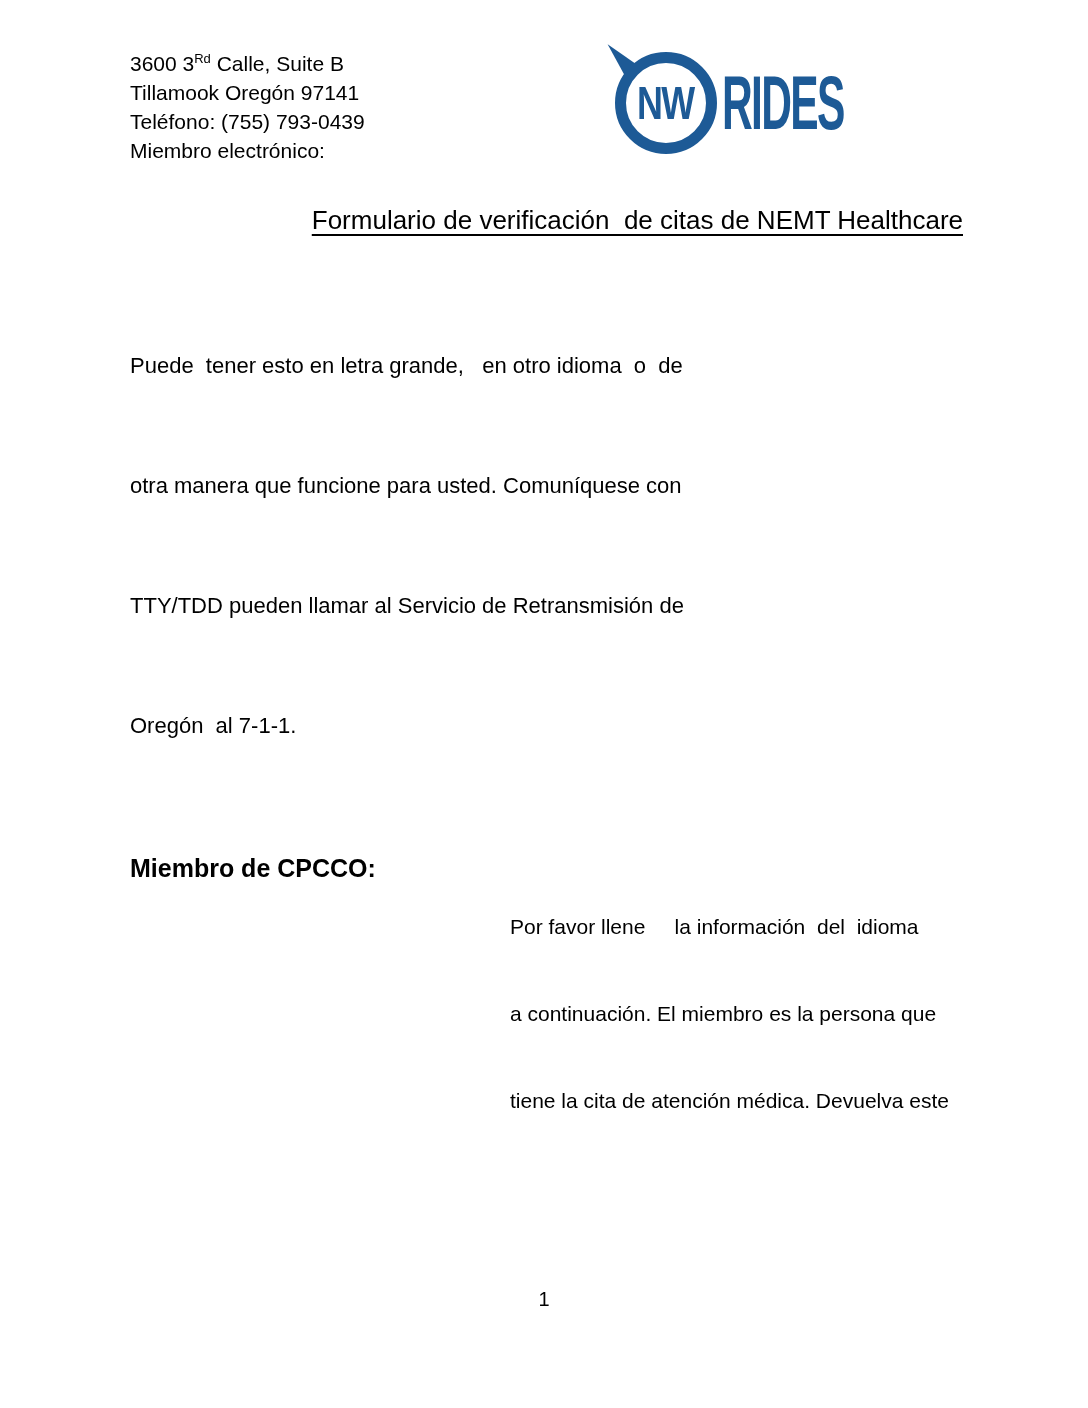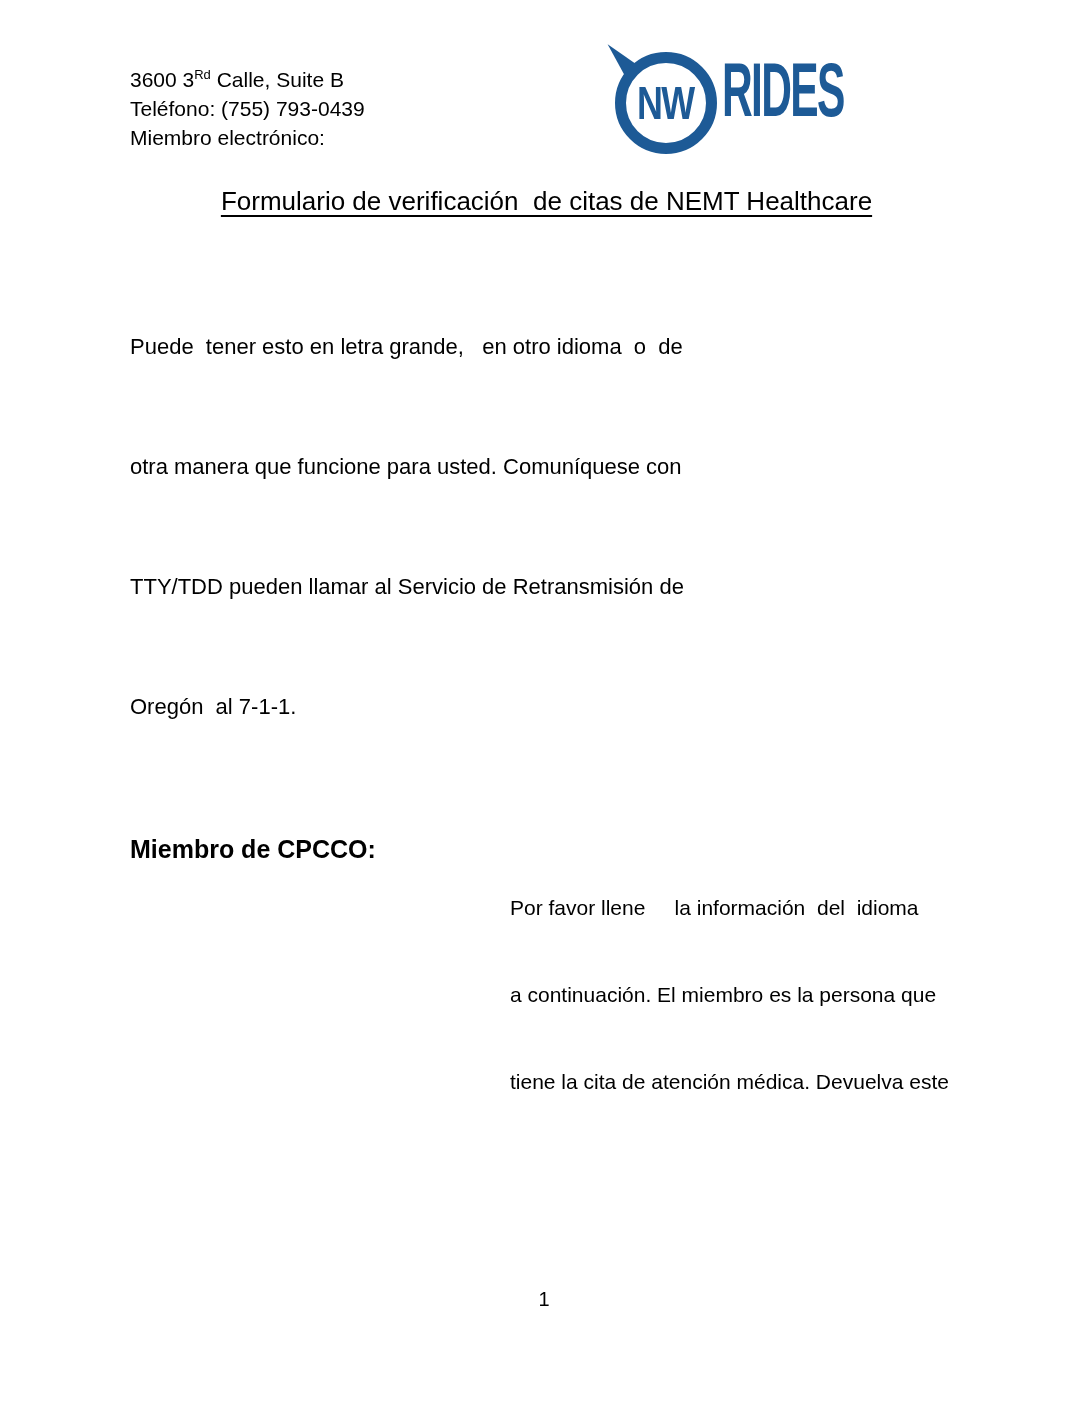--- a/index.html
+++ b/index.html
@@ -10,24 +10,24 @@
     margin: 0 auto;
     position: relative;
     font-family: "Liberation Sans", sans-serif;
     color: #000;
     overflow: hidden;
   }
   .content { padding: 40px 125px 0 130px; }
 
   
   .header { display: flex; justify-content: space-between; align-items: flex-start; }
-  .address { font-size: 21px; line-height: 29px; font-weight: 400; margin-top: 20px; }
+  .address { font-size: 21px; line-height: 29px; font-weight: 400; margin-top: 4px; }
   .address sup { font-size: 13px; vertical-align: super; }
 
-  .logo { display: flex; align-items: flex-start; margin-top: 12px; margin-right: 24px; position: relative; }
+  .logo { display: flex; align-items: center; margin-top: 12px; margin-right: 24px; position: relative; }
   .logo-mark { position: relative; width: 102px; height: 102px; }
   .needle {
     position: absolute; top: -12px; left: -4px;
     width: 0; height: 0;
     border-left: 8px solid transparent;
     border-right: 8px solid transparent;
     border-bottom: 34px solid #1d5a96;
     transform: rotate(-42deg);
     z-index: 0;
   }
@@ -43,22 +43,22 @@
     display: inline-block; transform: scaleX(0.78); letter-spacing: -2px;
   }
   .rides {
     font-size: 76px; font-weight: bold; color: #1d5a96;
     display: inline-block; transform: scaleX(0.56); transform-origin: left center;
     letter-spacing: -3px; line-height: 1; margin-left: 5px; white-space: nowrap;
   }
 
   
   .title {
-    margin-top: 32px;
-    text-align: center;
+    margin-top: 40px;
+    text-align: right;
     font-size: 26px;
     text-decoration: underline;
     text-underline-offset: 5px;
     text-decoration-thickness: 2px;
     white-space: pre;
   }
 
   
   .intro { margin-top: 30px; font-size: 22px; line-height: 40px; white-space: pre; }
 
@@ -75,20 +75,21 @@
 </style>
 </head>
 <body>
 
 <div class="page">
   <div class="content">
 
     <div class="header">
       <div class="address">
         <div><span>3600 3</span><sup>Rd</sup><span> Calle, Suite B</span></div>
+        <div>Tillamook Oregón 97141</div>
         <div>Teléfono: (755) 793-0439</div>
         <div>Miembro electrónico:</div>
       </div>
 
       <div class="logo">
         <div class="logo-mark">
           <span class="needle"></span>
           <span class="circle">
             <span class="nw">NW</span>
           </span>

